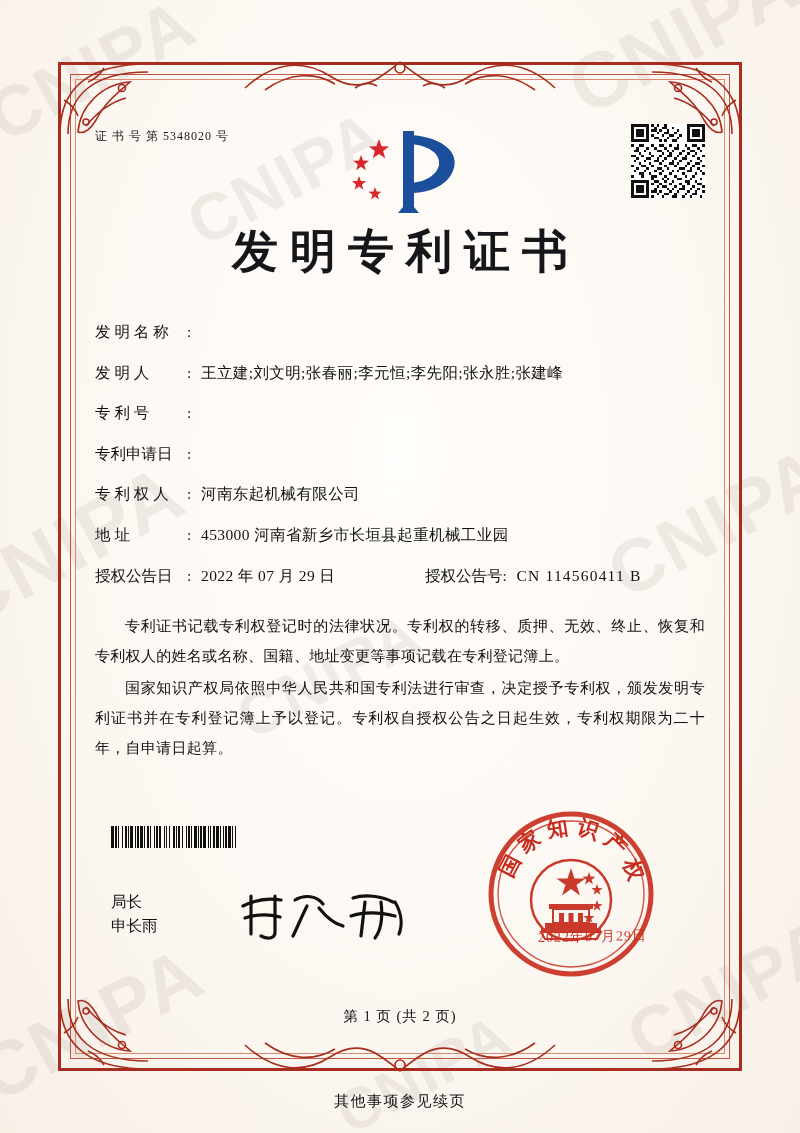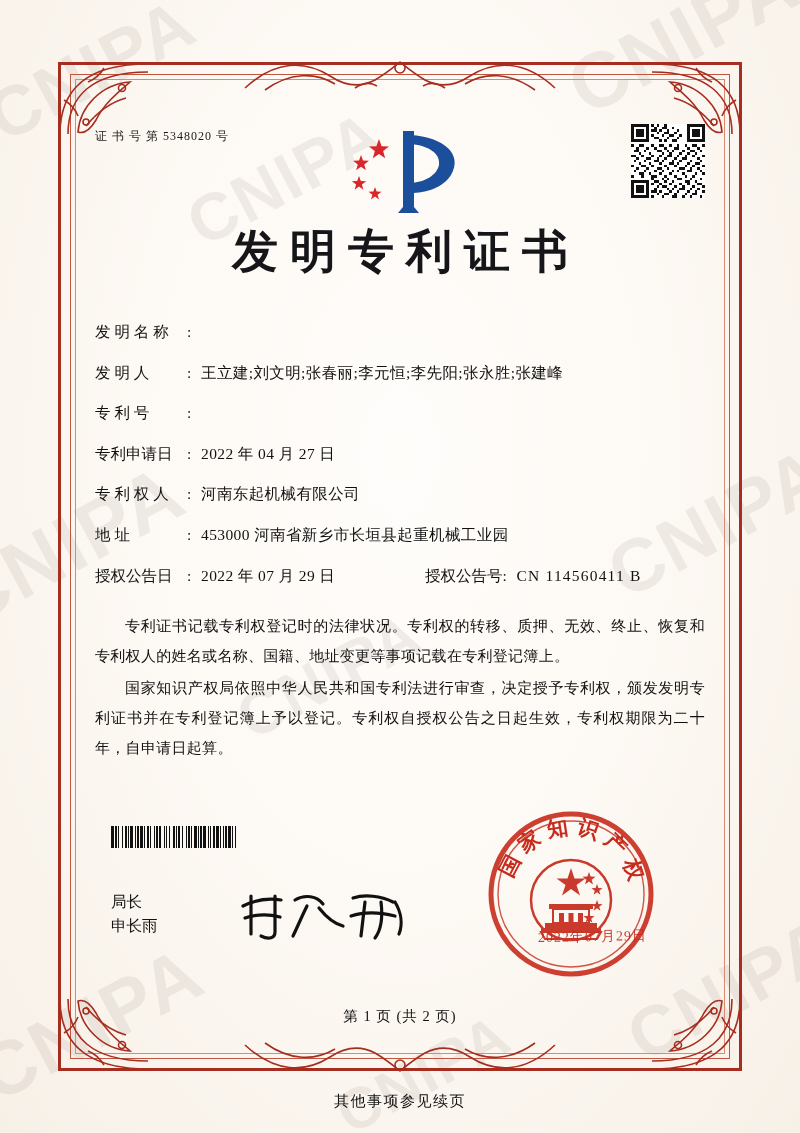--- a/index.html
+++ b/index.html
@@ -580,21 +580,20 @@
       </div>
 
       <div class="field-row">
         <div class="f-label">专 利 号</div>
         <div class="f-colon">:</div>
       </div>
 
       <div class="field-row">
         <div class="f-label">专利申请日</div>
         <div class="f-colon">:</div>
-        <div class="f-value">2022 年 04 月 27 日</div>
       </div>
 
       <div class="field-row">
         <div class="f-label">专 利 权 人</div>
         <div class="f-colon">:</div>
         <div class="f-value">河南东起机械有限公司</div>
       </div>
 
       <div class="field-row">
         <div class="f-label">地 址</div>

